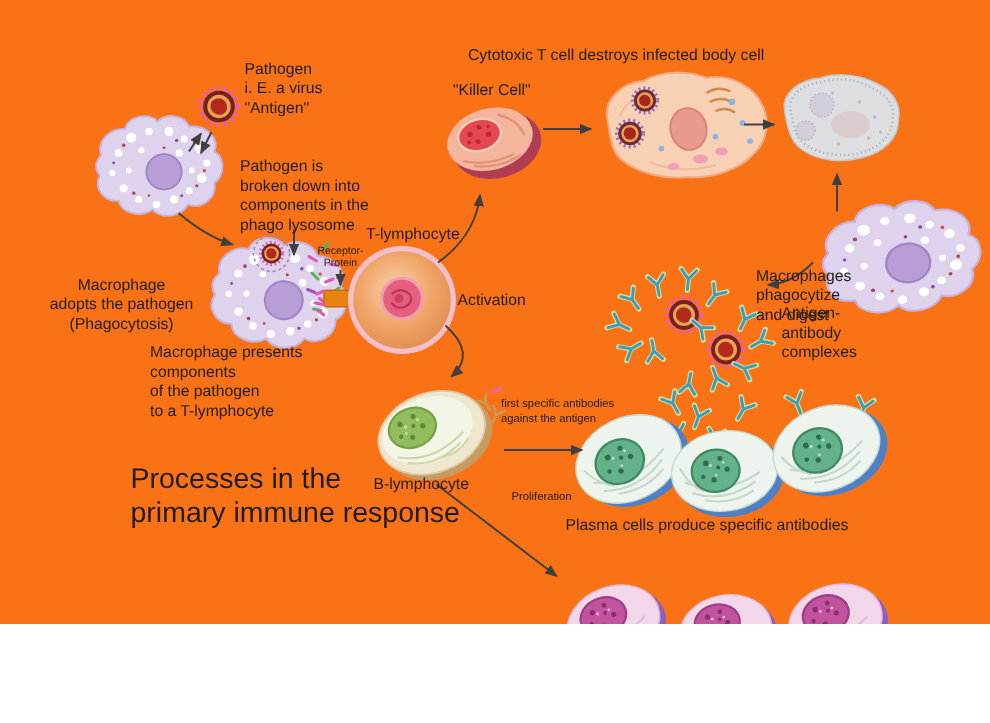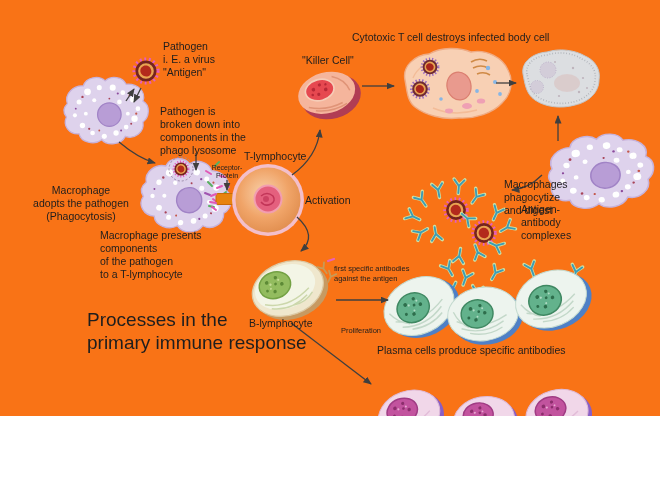--- a/index.html
+++ b/index.html
@@ -335,21 +335,21 @@
 components in the
 phago lysosome</div>
   <div class="lbl" style="left:100px; top:229px;">Macrophage presents
 components
 of the pathogen
 to a T-lymphocyte</div>
   <div class="lbl" style="left:244px; top:150px;">T-lymphocyte</div>
   <div class="lbl tiny" style="left:210px; top:164px; width:34px;">Receptor-
 Protein</div>
   <div class="lbl" style="left:305px; top:194px;">Activation</div>
-  <div class="lbl" style="left:312px; top:31px;margin-left:40px;">Cytotoxic T cell destroys infected body cell</div>
+  <div class="lbl" style="left:312px; top:31px;">Cytotoxic T cell destroys infected body cell</div>
   <div class="lbl" style="left:302px; top:54px;">"Killer Cell"</div>
   <div class="lbl" style="left:504px; top:136px;margin-top:42px;">Macrophages
 phagocytize
 and digest</div>
   <div class="lbl" style="left:521px; top:203px;">Antigen-
 antibody
 complexes</div>
   <div class="lbl small" style="left:334px; top:264px;">first specific antibodies
 against the antigen</div>
   <div class="lbl" style="left:249px; top:317px;">B-lymphocyte</div>

